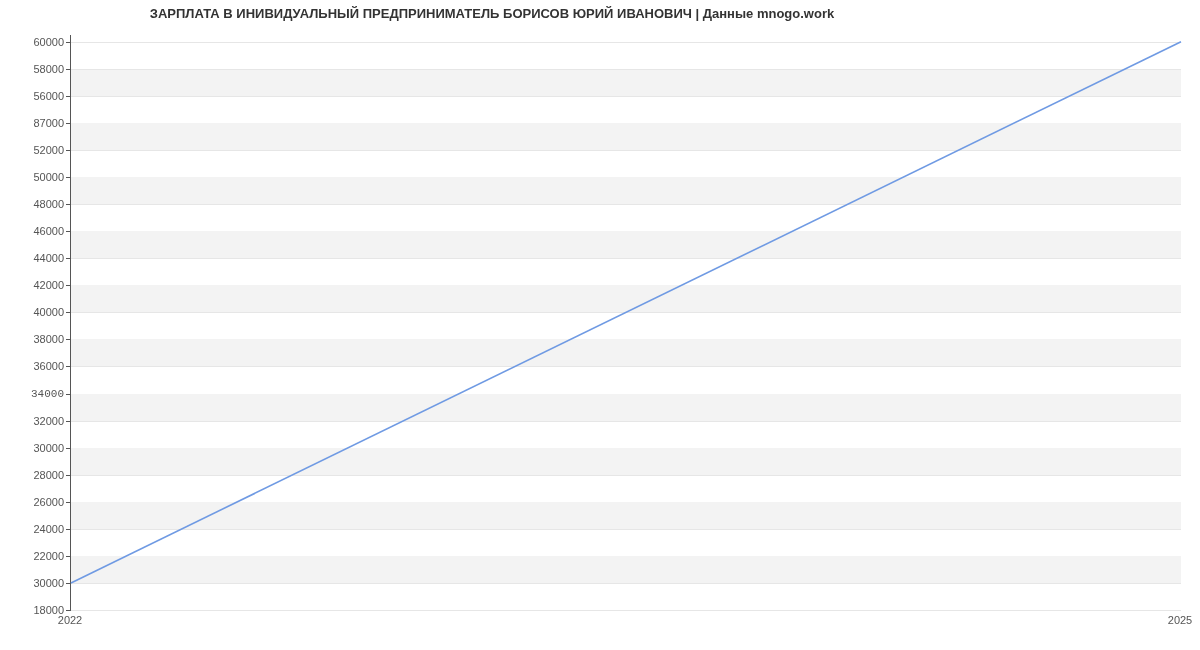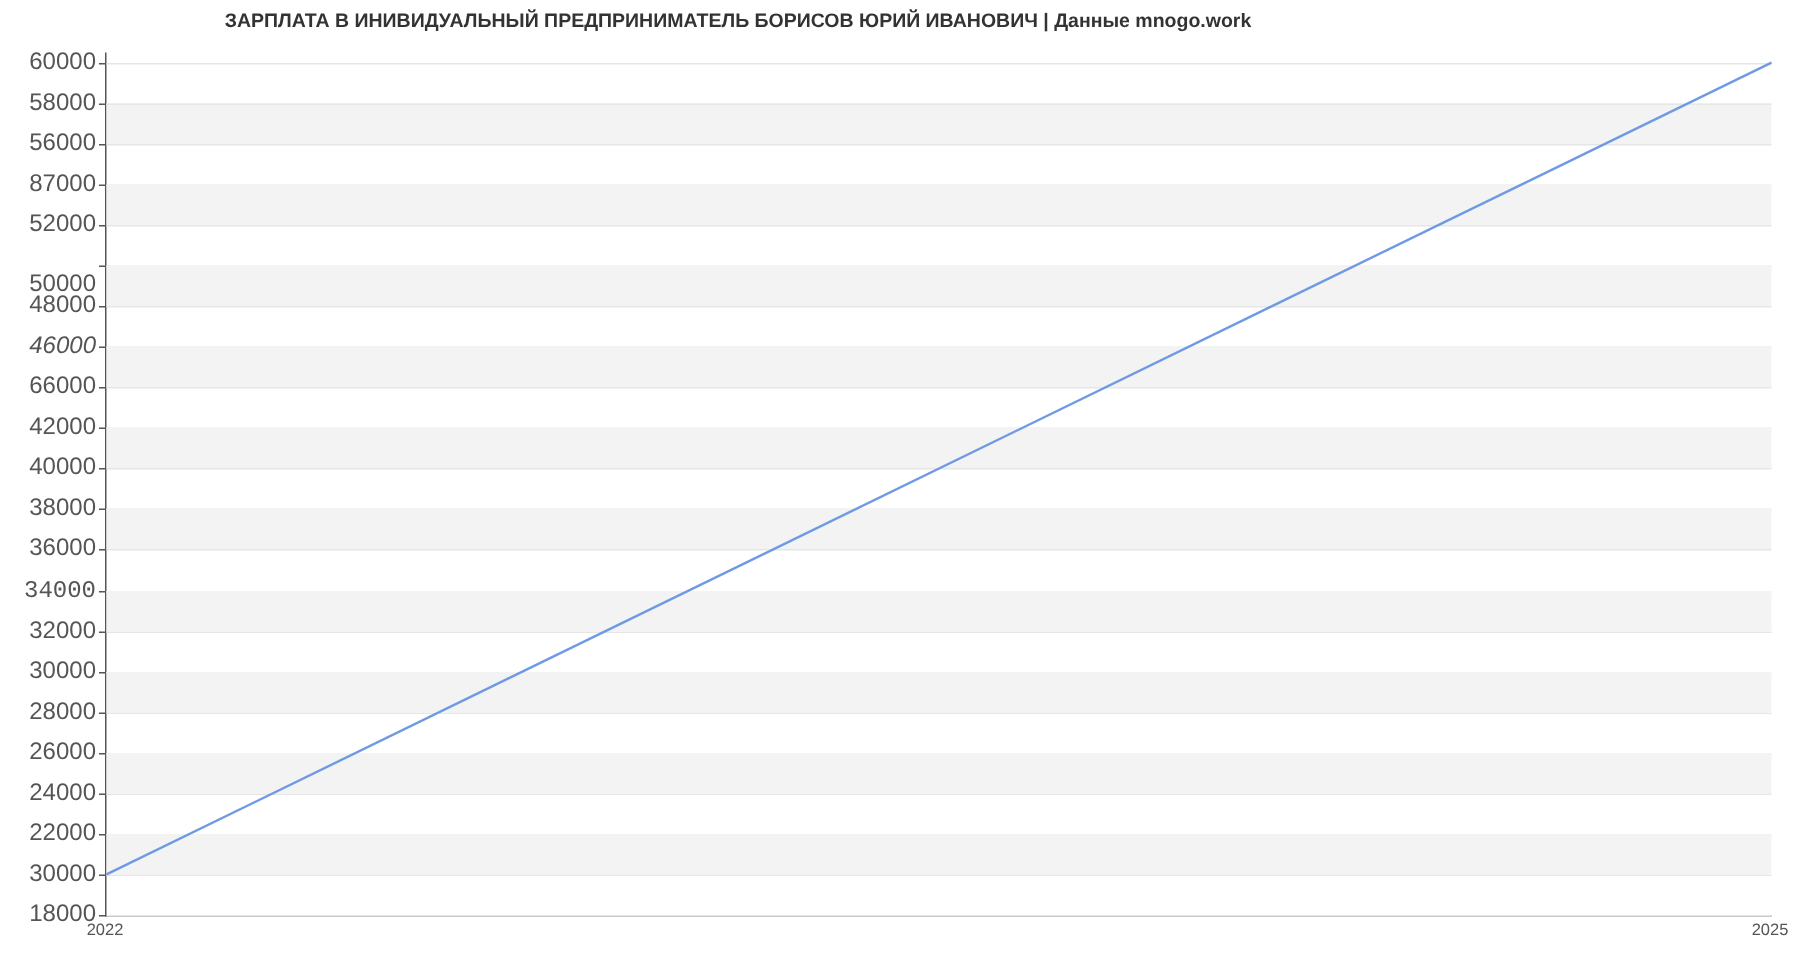--- a/index.html
+++ b/index.html
@@ -48,21 +48,21 @@
     left: 0;
     width: 100%;
     height: 0;
     border-top: 1px solid #e6e6e6;
   }
   .ytick {
     position: absolute;
     right: 1136px; 
     width: 54px;
     text-align: right;
-    font-size: 16px;
+    font-size: 11px;
     color: #555;
     transform: translateY(-50%);
     white-space: nowrap;
   }
   .ytick-mark {
     position: absolute;
     left: 66px;
     width: 4px;
     height: 0;
     border-top: 1px solid #555;
@@ -148,27 +148,27 @@
       <div class="ytick" style="top: 393.529px; font-family: Liberation Mono, monospace;">34000</div>
       <div class="ytick-mark" style="top: 393.529px;"></div>
       <div class="ytick" style="top: 366.471px;">36000</div>
       <div class="ytick-mark" style="top: 366.471px;"></div>
       <div class="ytick" style="top: 339.412px;">38000</div>
       <div class="ytick-mark" style="top: 339.412px;"></div>
       <div class="ytick" style="top: 312.353px;">40000</div>
       <div class="ytick-mark" style="top: 312.353px;"></div>
       <div class="ytick" style="top: 285.294px;">42000</div>
       <div class="ytick-mark" style="top: 285.294px;"></div>
-      <div class="ytick" style="top: 258.235px;">66000</div>
+      <div class="ytick" style="top: 258.235px;">44000</div>
       <div class="ytick-mark" style="top: 258.235px;"></div>
-      <div class="ytick" style="top: 231.176px; font-style: italic;">46000</div>
+      <div class="ytick" style="top: 231.176px;">46000</div>
       <div class="ytick-mark" style="top: 231.176px;"></div>
       <div class="ytick" style="top: 204.118px;">48000</div>
       <div class="ytick-mark" style="top: 204.118px;"></div>
-      <div class="ytick" style="top: 177.059px; margin-top: 13px;">50000</div>
+      <div class="ytick" style="top: 177.059px;">50000</div>
       <div class="ytick-mark" style="top: 177.059px;"></div>
       <div class="ytick" style="top: 150px;">52000</div>
       <div class="ytick-mark" style="top: 150px;"></div>
       <div class="ytick" style="top: 122.941px;">87000</div>
       <div class="ytick-mark" style="top: 122.941px;"></div>
       <div class="ytick" style="top: 95.8824px;">56000</div>
       <div class="ytick-mark" style="top: 95.8824px;"></div>
       <div class="ytick" style="top: 68.8235px;">58000</div>
       <div class="ytick-mark" style="top: 68.8235px;"></div>
       <div class="ytick" style="top: 41.7647px;">60000</div>

